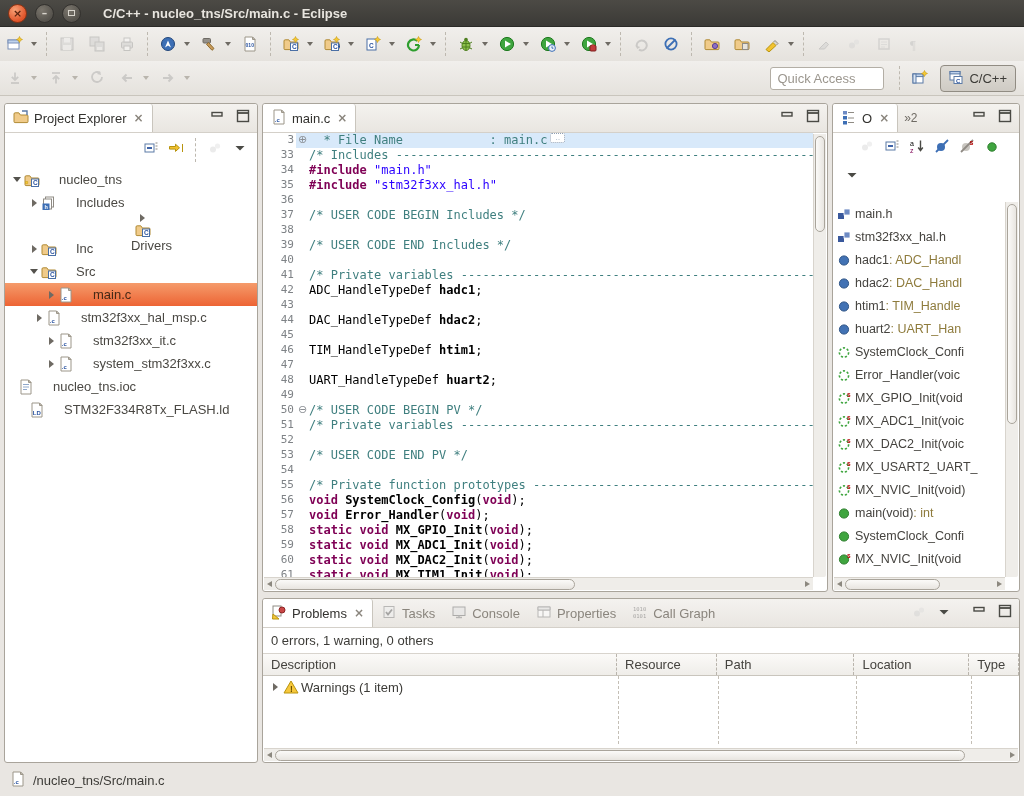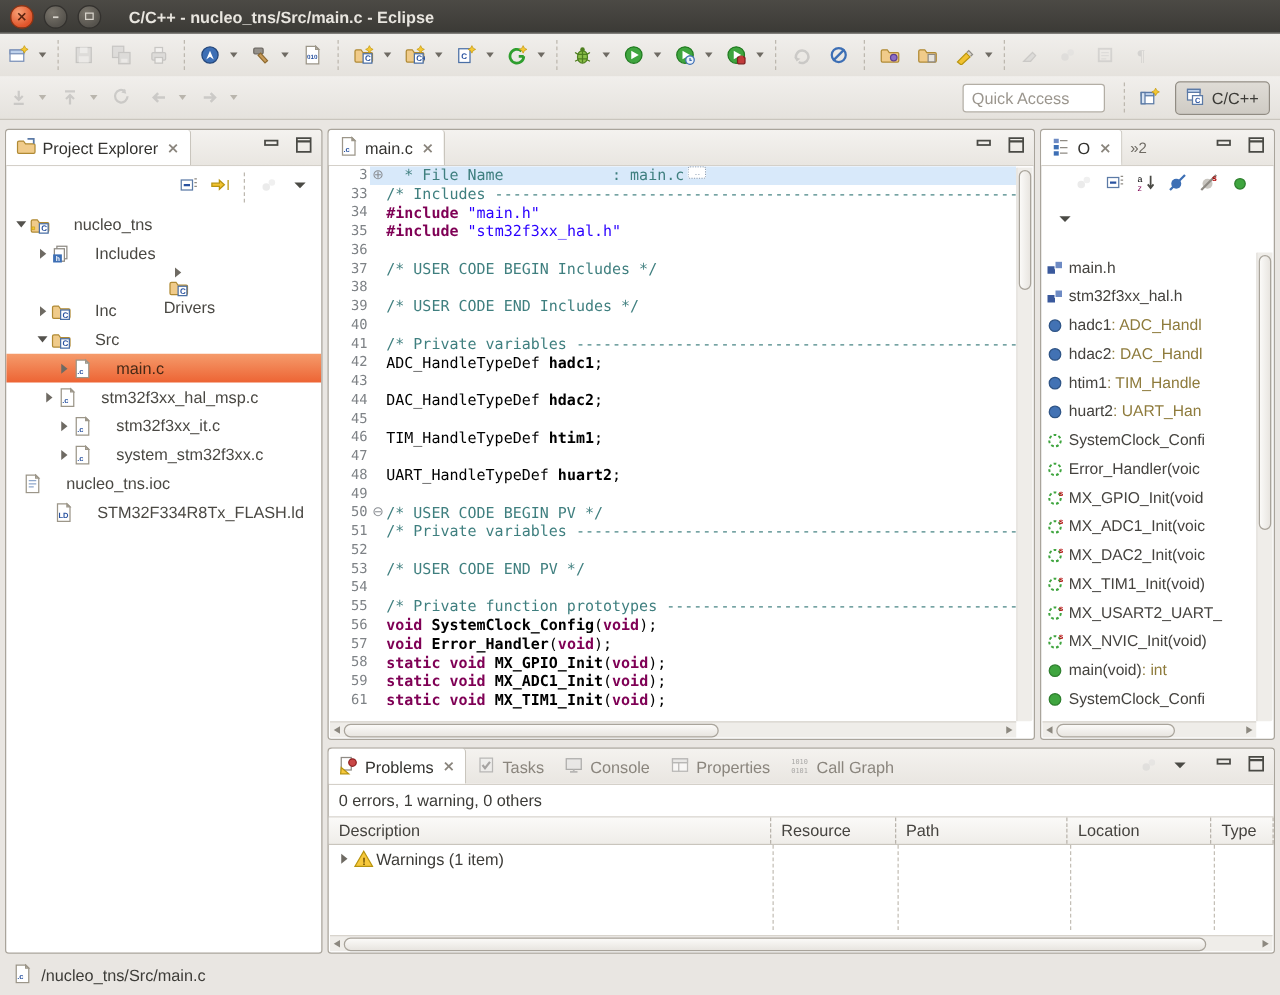--- a/index.html
+++ b/index.html
@@ -597,21 +597,21 @@
         <span class="tarrow"></span>
         <span class="ticon">
           <svg width="16" height="16" viewBox="0 0 16 16">
             <path d="M3 1 h7.5 L13 3.5 V15 H3 z" fill="#fff" stroke="#9C9689"></path>
             <path d="M10.5 1 L13 3.5 h-2.5 z" fill="#D8D4CC" stroke="#9C9689"></path>
             <path d="M5 5.5 h6 M5 8 h6 M5 10.5 h4" stroke="#8FA8CC"></path>
           </svg>
         </span>
         <span class="tlabel">nucleo_tns.ioc</span>
       </div>
-      <div class="trow" style="padding-left: 11px; justify-content: center;">
+      <div class="trow" style="padding-left: 11px;">
         <span class="tarrow"></span>
         <span class="ticon">
           <svg width="16" height="16" viewBox="0 0 16 16">
             <path d="M3 1 h7.5 L13 3.5 V15 H3 z" fill="#fff" stroke="#9C9689"></path>
             <path d="M10.5 1 L13 3.5 h-2.5 z" fill="#D8D4CC" stroke="#9C9689"></path>
             <text x="3.8" y="12.5" font-size="6" font-weight="bold" fill="#2A53A0">LD</text>
           </svg>
         </span>
         <span class="tlabel">STM32F334R8Tx_FLASH.ld</span>
       </div>
@@ -665,20 +665,21 @@
       <div class="cl"><span class="ln">50</span><span class="hlwrap"><span class="fs">⊖</span><span class="code-text"><span class="seg-cmt">/* USER CODE BEGIN PV */</span></span></span></div>
       <div class="cl"><span class="ln">51</span><span class="hlwrap"><span class="fs"></span><span class="code-text"><span class="seg-cmt">/* Private variables ---------------------------------------------------------------</span></span></span></div>
       <div class="cl"><span class="ln">52</span><span class="hlwrap"><span class="fs"></span><span class="code-text"></span></span></div>
       <div class="cl"><span class="ln">53</span><span class="hlwrap"><span class="fs"></span><span class="code-text"><span class="seg-cmt">/* USER CODE END PV */</span></span></span></div>
       <div class="cl"><span class="ln">54</span><span class="hlwrap"><span class="fs"></span><span class="code-text"></span></span></div>
       <div class="cl"><span class="ln">55</span><span class="hlwrap"><span class="fs"></span><span class="code-text"><span class="seg-cmt">/* Private function prototypes -----------------------------------------------------</span></span></span></div>
       <div class="cl"><span class="ln">56</span><span class="hlwrap"><span class="fs"></span><span class="code-text"><span class="seg-kw">void </span><span class="seg-fn">SystemClock_Config</span><span>(</span><span class="seg-kw">void</span><span>);</span></span></span></div>
       <div class="cl"><span class="ln">57</span><span class="hlwrap"><span class="fs"></span><span class="code-text"><span class="seg-kw">void </span><span class="seg-fn">Error_Handler</span><span>(</span><span class="seg-kw">void</span><span>);</span></span></span></div>
       <div class="cl"><span class="ln">58</span><span class="hlwrap"><span class="fs"></span><span class="code-text"><span class="seg-kw">static void </span><span class="seg-fn">MX_GPIO_Init</span><span>(</span><span class="seg-kw">void</span><span>);</span></span></span></div>
       <div class="cl"><span class="ln">59</span><span class="hlwrap"><span class="fs"></span><span class="code-text"><span class="seg-kw">static void </span><span class="seg-fn">MX_ADC1_Init</span><span>(</span><span class="seg-kw">void</span><span>);</span></span></span></div>
+      <div class="cl"><span class="ln">60</span><span class="hlwrap"><span class="fs"></span><span class="code-text"><span class="seg-kw">static void </span><span class="seg-fn">MX_DAC2_Init</span><span>(</span><span class="seg-kw">void</span><span>);</span></span></span></div>
       <div class="cl"><span class="ln">61</span><span class="hlwrap"><span class="fs"></span><span class="code-text"><span class="seg-kw">static void </span><span class="seg-fn">MX_TIM1_Init</span><span>(</span><span class="seg-kw">void</span><span>);</span></span></span></div>
     </div>
   <div class="vscroll">
     <div class="sb-thumb" style="left:1px; right:1px; top:2px; height:96px;"></div>
   </div>
   <div class="hscroll">
     <span class="sb-ar left"></span>
     <div class="h-thumb" style="width:300px;"></div>
     <div style="flex:1"></div>
     <span class="sb-ar right"></span>
@@ -857,29 +858,20 @@
         </span>
         <span>MX_DAC2_Init(voic</span>
       </div>
       <div class="orow">
         <span class="oicon">
           <svg width="16" height="16" viewBox="0 0 16 16">
             <circle cx="8" cy="8.5" r="4.6" fill="none" stroke="#3FA53F" stroke-width="1.6" stroke-dasharray="2.2 1.8"></circle>
             <text x="11" y="6.5" font-size="6.5" font-weight="bold" fill="#B00000">s</text>
           </svg>
         </span>
-        <span>MX_TIM1_Init(void)</span>
-      </div>
-      <div class="orow">
-        <span class="oicon">
-          <svg width="16" height="16" viewBox="0 0 16 16">
-            <circle cx="8" cy="8.5" r="4.6" fill="none" stroke="#3FA53F" stroke-width="1.6" stroke-dasharray="2.2 1.8"></circle>
-            <text x="11" y="6.5" font-size="6.5" font-weight="bold" fill="#B00000">s</text>
-          </svg>
-        </span>
         <span>MX_USART2_UART_</span>
       </div>
       <div class="orow">
         <span class="oicon">
           <svg width="16" height="16" viewBox="0 0 16 16">
             <circle cx="8" cy="8.5" r="4.6" fill="none" stroke="#3FA53F" stroke-width="1.6" stroke-dasharray="2.2 1.8"></circle>
             <text x="11" y="6.5" font-size="6.5" font-weight="bold" fill="#B00000">s</text>
           </svg>
         </span>
         <span>MX_NVIC_Init(void)</span>

